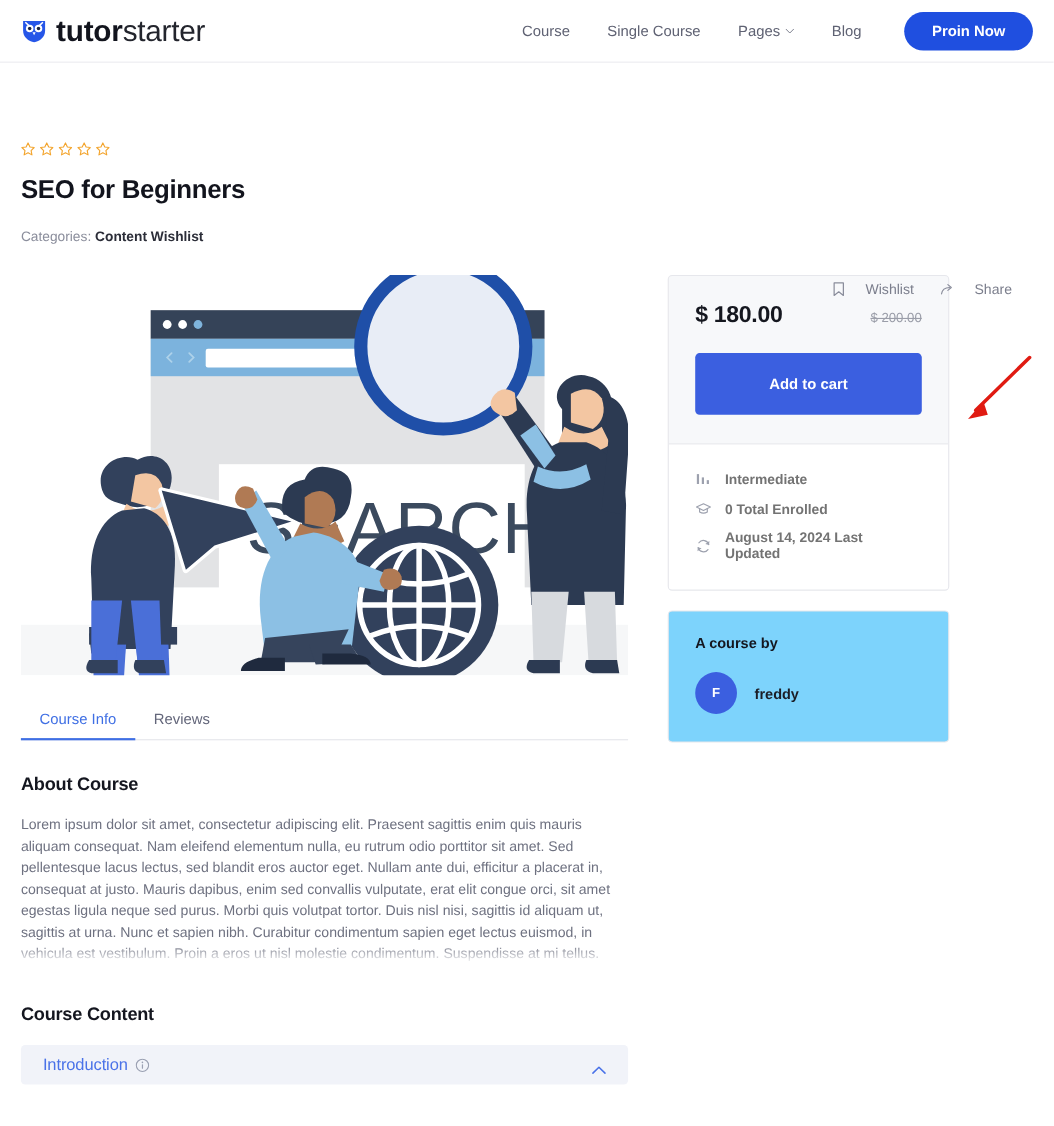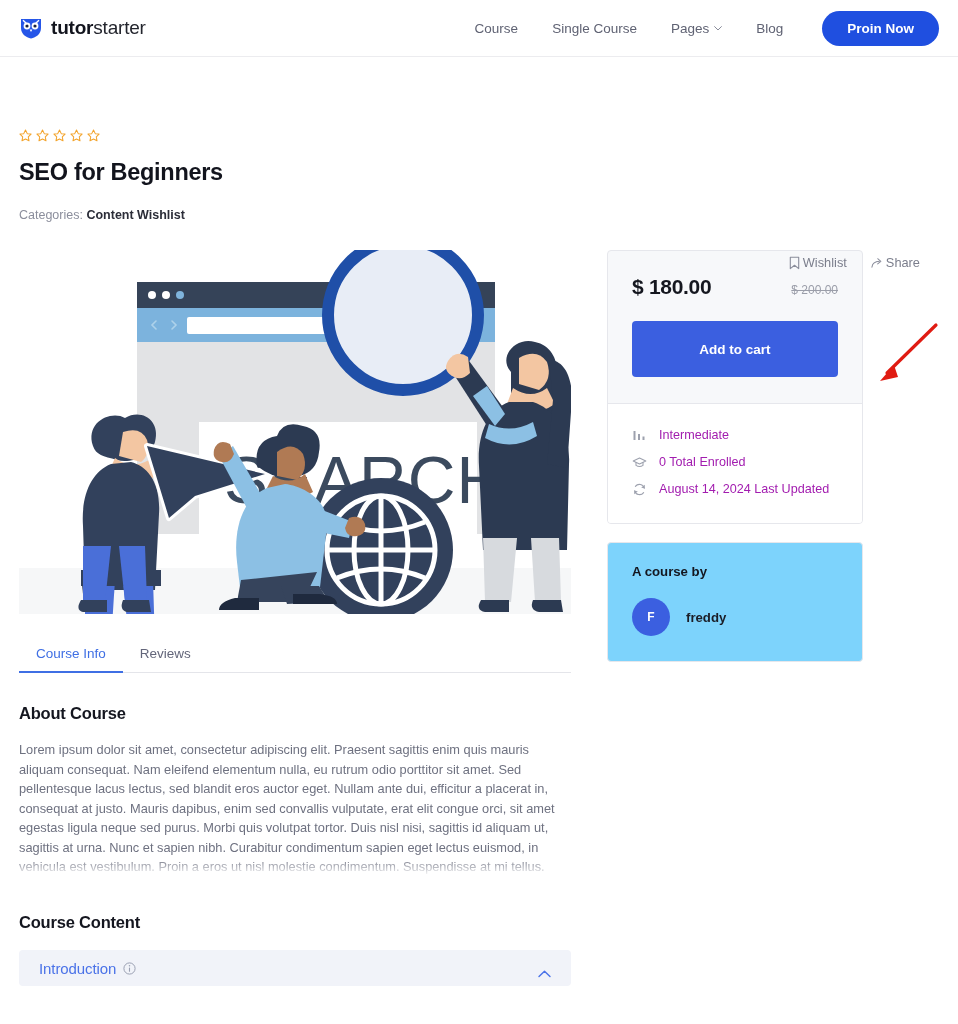--- a/index.html
+++ b/index.html
@@ -18,21 +18,21 @@
     display: flex;
     align-items: center;
     background: #ffffff;
     border-bottom: 1px solid #ececef;
     padding: 0 19px 0 19px;
     position: relative;
   }
   .brand { display: flex; align-items: center; gap: 8px; }
   .brand-mark { width: 24px; height: 22px; display: block; }
   .brand-text {
-    font-size: 19px; letter-spacing: -0.2px;
+    font-size: 27px; letter-spacing: -0.2px;
     color: #12141d; white-space: nowrap; text-align: center;
   }
   .brand-text b { font-weight: 700; }
   .brand-text span.light { font-weight: 400; color: #23252d; }
 
   .main-nav {
     margin-left: auto;
     display: flex;
     align-items: center;
     gap: 0px;
@@ -74,21 +74,21 @@
     color: #12141d; margin-bottom: 22px;
   }
   .cat-line { font-size: 12.5px; color: #8b8e9c; }
   .cat-line b { color: #2b2d38; font-weight: 700; }
 
   .head-actions {
     position: absolute; right: 19px; top: 198px;
     display: flex; gap: 24px; align-items: center;
   }
   .head-action {
-    display: flex; align-items: center; gap: 2px;
+    display: flex; align-items: center; gap: 18px;
     font-size: 12.8px; color: #7b7e8c; cursor: pointer;
   }
   .ha-icon { width: 13px; height: 14px; display: block; }
 
   .body-grid {
     display: flex;
     gap: 36px;
     margin-top: 28px;
     align-items: flex-start;
   }
@@ -174,23 +174,24 @@
     border: none; border-radius: 4px;
     font-size: 13.5px; font-weight: 600;
     cursor: pointer; font-family: inherit;
   }
   .meta-list {
     border-top: 1px solid #e6e7ec;
     background: #ffffff;
     padding: 18px 24px 20px 24px;
   }
   .meta-item {
-    display: flex; gap: 12px;
-    font-size: 12.6px; color: #a21caf;
+    display: flex; align-items: center; gap: 12px;
+    font-size: 12.6px; color: #737373;
     padding: 6px 0;
+    font-weight: bold;
   }
   .meta-icon { width: 15px; height: 15px; display: block; flex: 0 0 15px; }
 
   .author-card {
     margin-top: 18px;
     border: 1px solid #e6e7ec;
     border-radius: 4px;
     background: #7dd3fc;
     padding: 21px 24px 25px 24px;
   }

